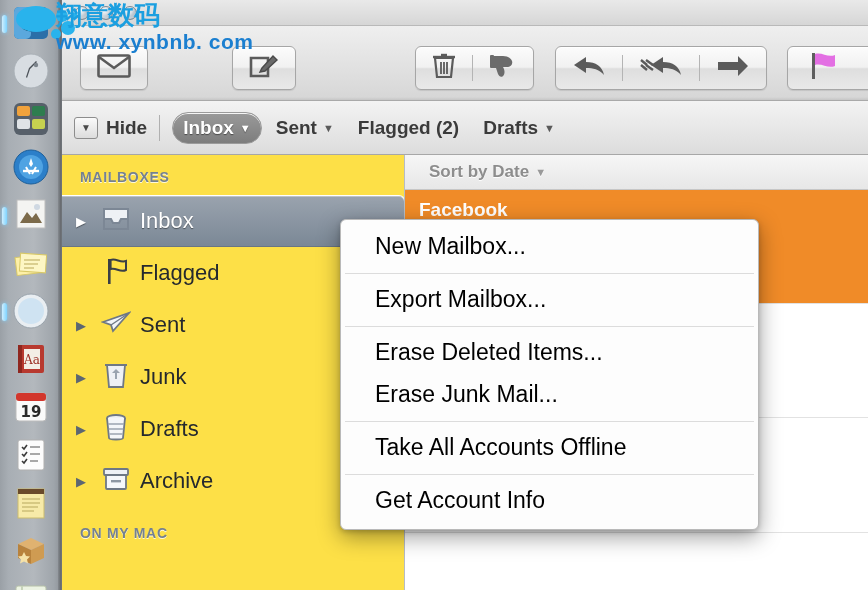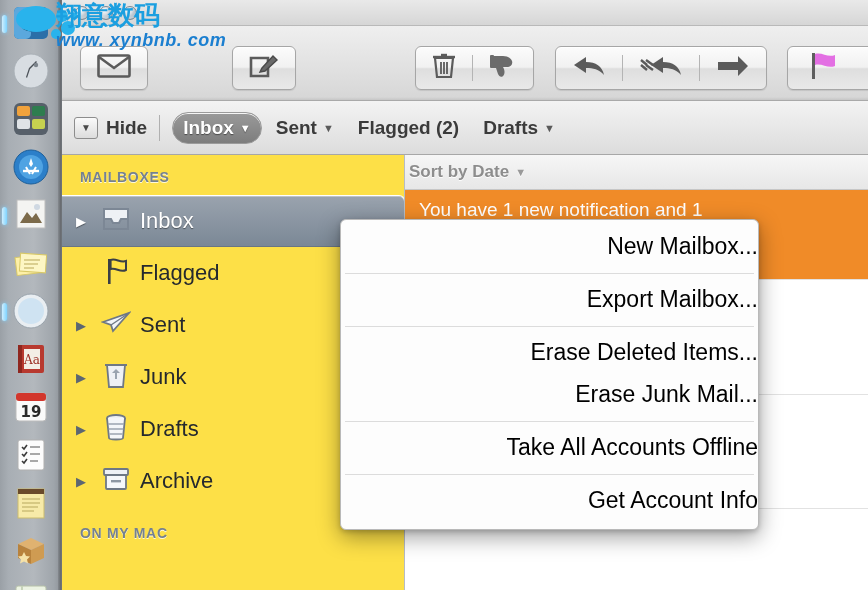--- a/index.html
+++ b/index.html
@@ -138,21 +138,21 @@
   .sb-tri { width: 20px; font-size: 13px; color: #5c6672; }
   .sb-row.selected .sb-tri { color: #ffffff; }
   .sb-ico { width: 40px; text-align: center; font-size: 24px; line-height: 1; }
   .sb-label { margin-left: 4px; }
 
   
   #msglist { flex: 1; position: relative; background: #fff; overflow: hidden; }
   #sortbar {
     height: 35px; background: linear-gradient(to bottom,#f6f6f6,#e7e7e7);
     border-bottom: 1px solid #c6c6c6;
-    display: flex; align-items: center; padding-left: 4px;
+    display: flex; align-items: center; padding-left: 24px;
     font-size: 17px; font-weight: bold; color: #8d8d8d;
     text-shadow: 0 1px 0 rgba(255,255,255,.9);
   }
   #sortbar .caret { margin-left: 6px; color: #9a9a9a; font-size: 11px; }
   .msg {
     padding: 8px 14px 10px 14px; border-bottom: 1px solid #e2e2e2;
     position: relative;
   }
   .msg.sel { background: #f08b28; }
   .msg-from { font-size: 19px; font-weight: bold; color: #1b1b1b; line-height: 1.25; }
@@ -166,21 +166,21 @@
   #ctxmenu {
     position: absolute; left: 278px; top: 219px; width: 419px;
     background: #fdfdfd;
     border: 1px solid #b9b9b9; border-radius: 6px;
     box-shadow: 0 7px 22px rgba(0,0,0,.38), 0 2px 5px rgba(0,0,0,.18);
     padding: 6px 0 7px 0;
     z-index: 50;
   }
   .mi {
     font-size: 23px; color: #000; padding: 5px 0 6px 34px;
-    line-height: 1.35; white-space: nowrap; text-align: right;
+    line-height: 1.35; white-space: nowrap;
   }
   .msep { height: 1px; background: #dcdcdc; margin: 5px 4px; }
 </style>
 </head>
 <body>
 
 <div id="root">
 
   <div id="dock">
     <div class="dock-col" id="dock-col">
@@ -469,20 +469,21 @@
         <div class="sb-header" style="padding-top:18px;">ON MY MAC</div>
       </div>
 
       <div id="msglist">
         <div id="sortbar">
           <span>Sort by Date</span>
           <span class="caret">▼</span>
         </div>
         <div id="msg-rows">
             <div class="msg sel">
+              <div class="msg-from">Facebook</div>
               <div class="msg-sub">You have 1 new notification and 1</div>
               <div class="msg-prev">You haven't been back to Facebook since</div>
               <div class="msg-prev">Here's some activity you've missed from y</div>
             </div>
             <div class="msg">
               <div class="msg-from">Google+</div>
               <div class="msg-sub">The suggested Google+ Pages for you</div>
               <div class="msg-prev">The suggested Google+ Pages for you b</div>
               <div class="msg-prev">Pages you don't like on Google+ Adobe</div>
             </div>
@@ -506,21 +507,21 @@
         <div class="mi">Erase Junk Mail...</div>
         <div class="msep"></div>
         <div class="mi">Take All Accounts Offline</div>
         <div class="msep"></div>
         <div class="mi">Get Account Info</div>
       </div>
   </div>
 
   <div style="position:absolute;left:56px;top:2px;z-index:90;pointer-events:none;">
     <div style="font-size:26px;font-weight:bold;color:#1b9fe0;font-family:'DejaVu Sans',sans-serif;line-height:1;">翔意数码</div>
-    <div style="font-size:18px;font-weight:bold;color:#1b7fd0;letter-spacing:.5px;margin-top:2px;font-style:italic;">www. xynbnb. com</div>
+    <div style="font-size:21px;font-weight:bold;color:#1b7fd0;letter-spacing:.5px;margin-top:2px;">www. xynbnb. com</div>
   </div>
   <div style="position:absolute;left:10px;top:4px;z-index:89;pointer-events:none;">
     <svg width="74" height="48" viewBox="0 0 74 48">
       <ellipse cx="26" cy="15" rx="20" ry="13" fill="#29b3ec"></ellipse>
       <circle cx="52" cy="12" r="6" fill="#29b3ec"></circle>
       <circle cx="58" cy="24" r="7" fill="#29b3ec"></circle>
       <circle cx="46" cy="30" r="5" fill="#29b3ec"></circle>
       <circle cx="64" cy="12" r="3.5" fill="#29b3ec"></circle>
     </svg>
   </div>

